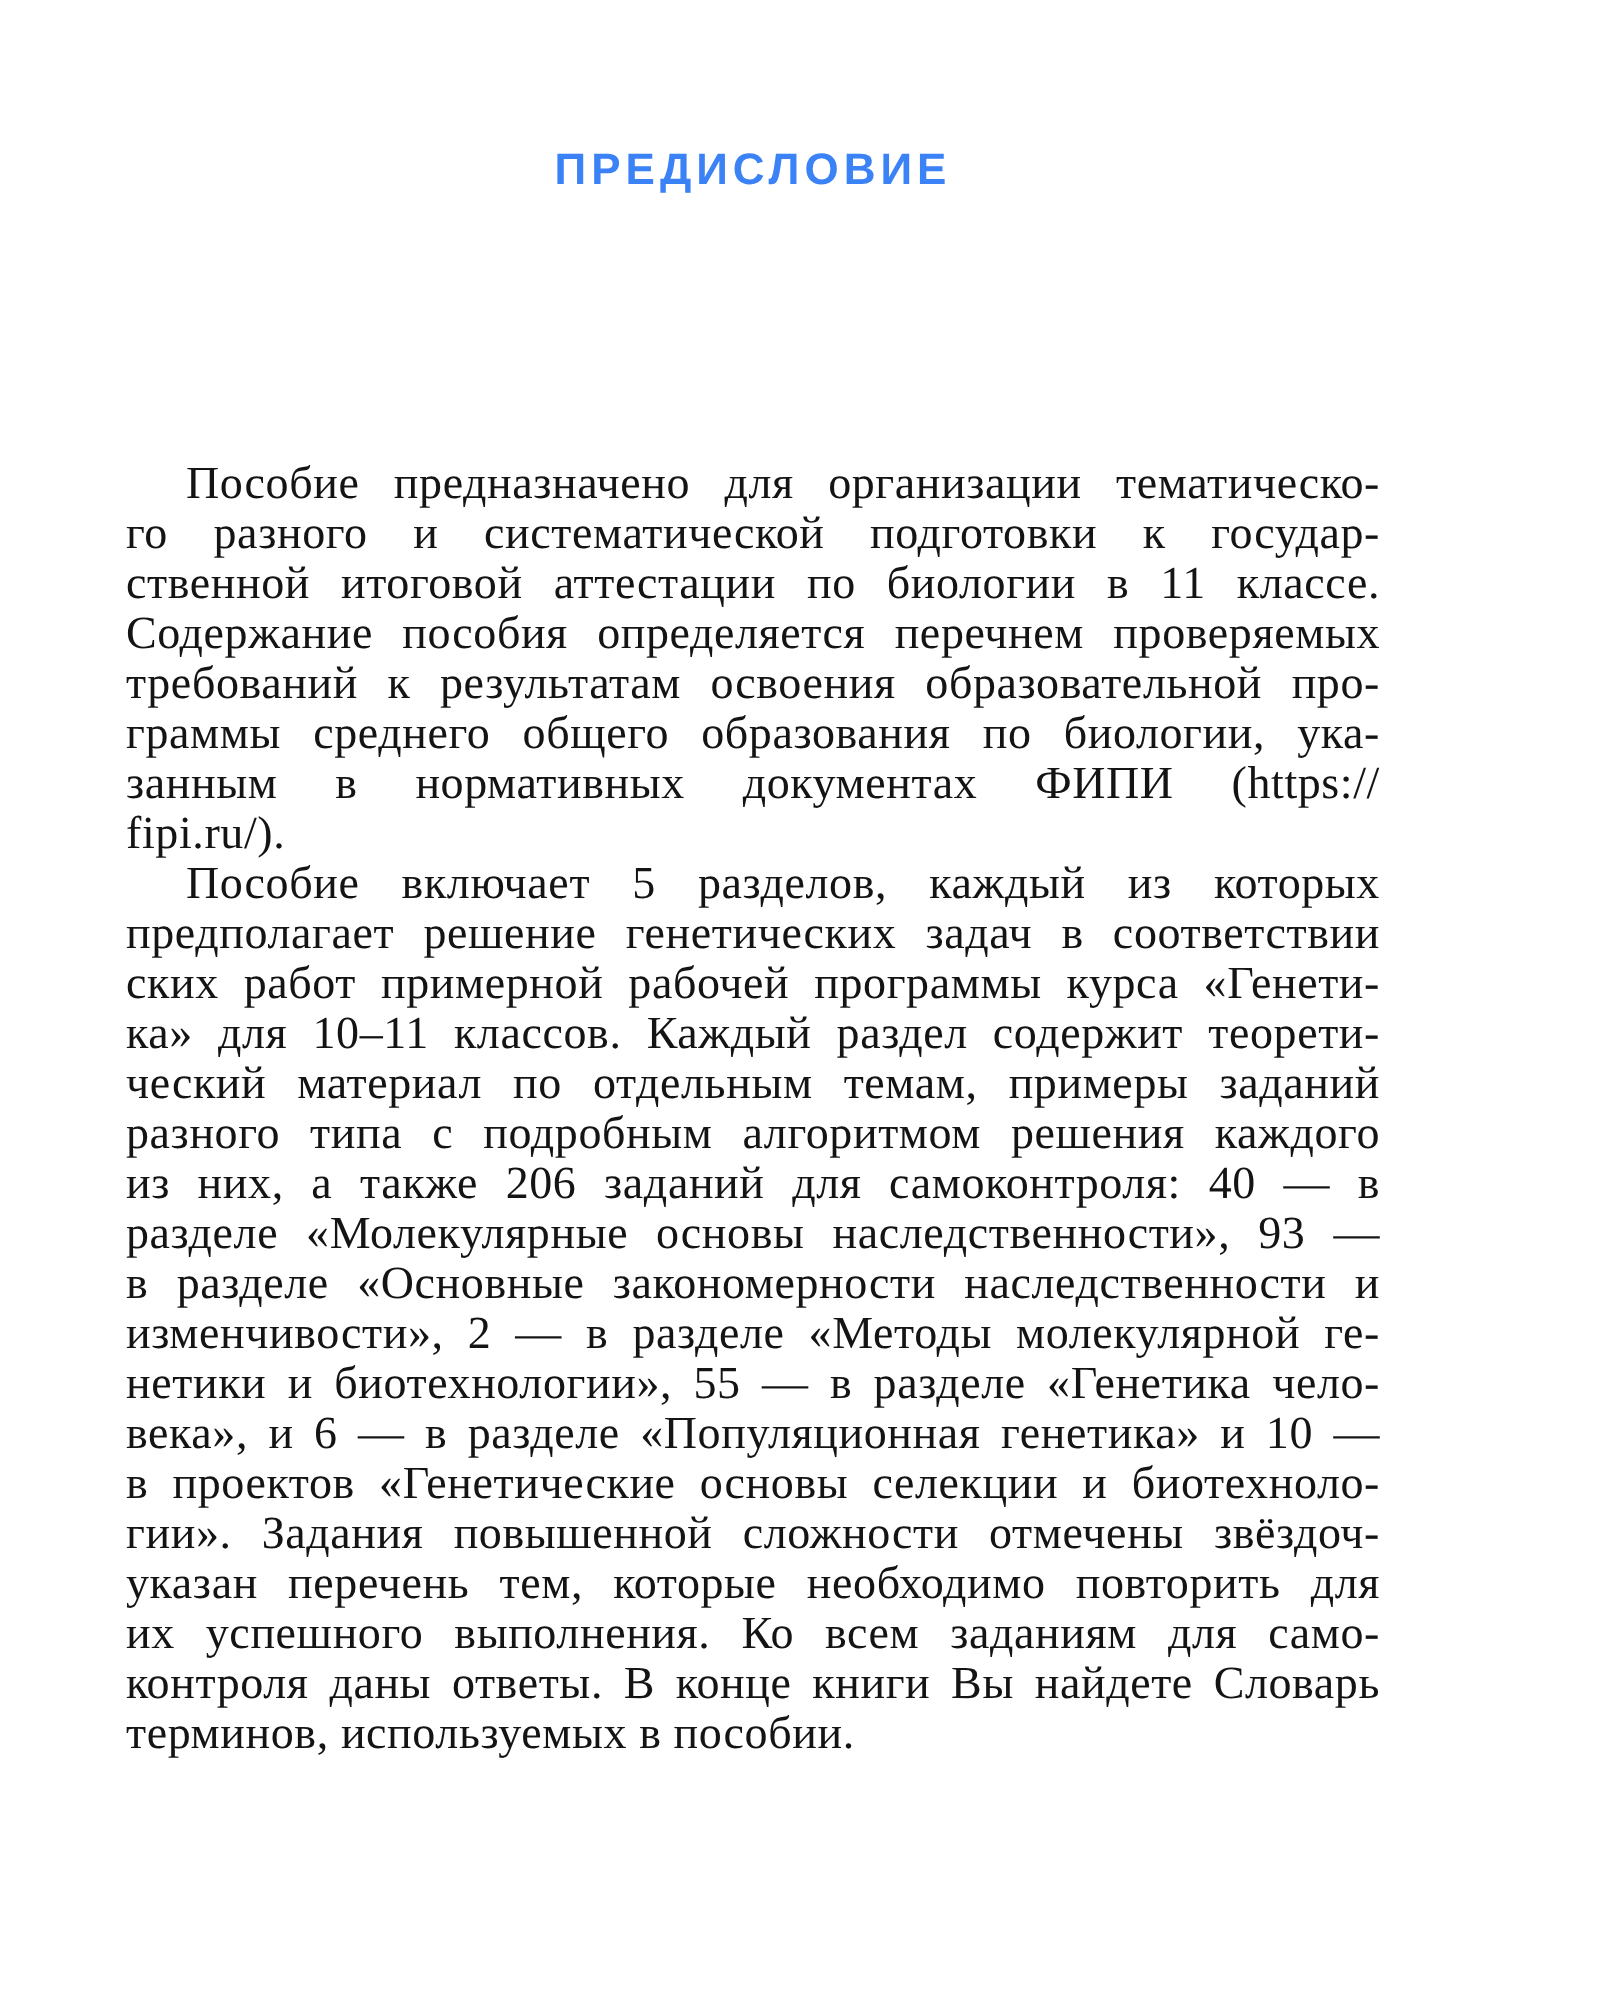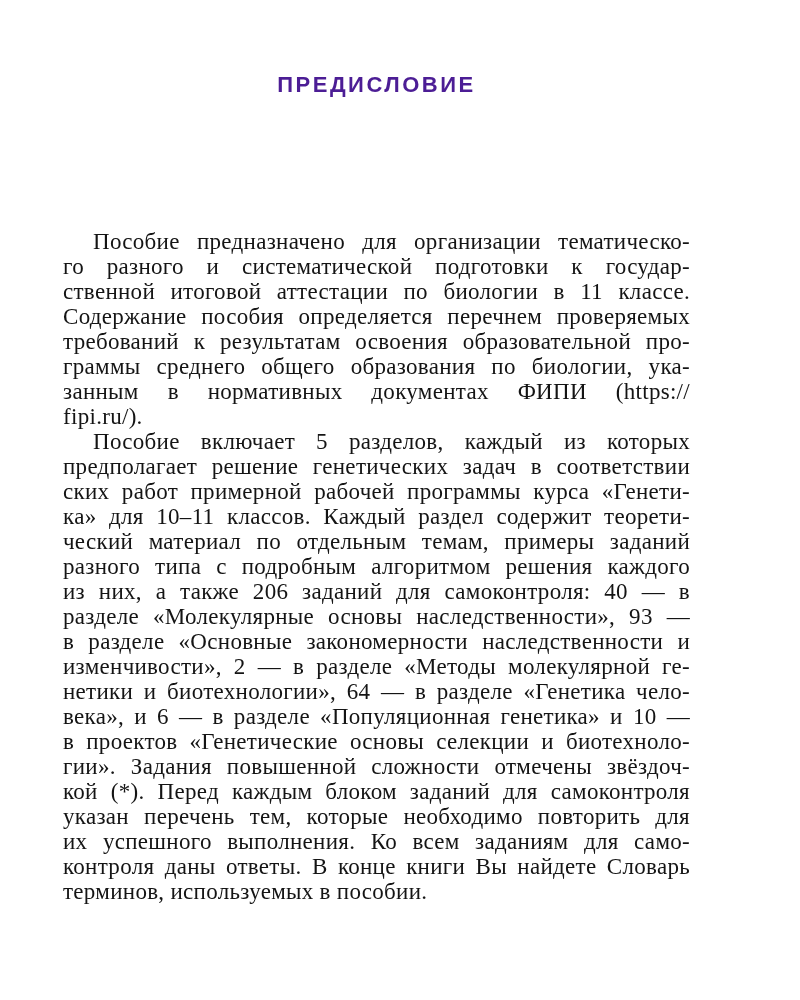--- a/index.html
+++ b/index.html
@@ -23,21 +23,21 @@
   .page-title {
     position: absolute;
     top: 72px;
     left: 63px;
     width: 627px;
     text-align: center;
     font-family: "Liberation Sans", sans-serif;
     font-weight: bold;
     font-size: 22px;
     letter-spacing: 2.5px;
-    color: #4c1d95;
+    color: #3b82f6;
   }
   .page-body {
     position: absolute;
     top: 229px;
     left: 63px;
     width: 627px;
     font-size: 23px;
     line-height: 25px;
     letter-spacing: 0.3px;
   }
@@ -77,24 +77,23 @@
         <div class="line first">Пособие включает 5 разделов, каждый из которых</div>
         <div class="line">предполагает решение генетических задач в соответствии</div>
         <div class="line">ских работ примерной рабочей программы курса «Генети-</div>
         <div class="line">ка» для 10–11 классов. Каждый раздел содержит теорети-</div>
         <div class="line">ческий материал по отдельным темам, примеры заданий</div>
         <div class="line">разного типа с подробным алгоритмом решения каждого</div>
         <div class="line">из них, а также 206 заданий для самоконтроля: 40 — в</div>
         <div class="line">разделе «Молекулярные основы наследственности», 93 —</div>
         <div class="line">в разделе «Основные закономерности наследственности и</div>
         <div class="line">изменчивости», 2 — в разделе «Методы молекулярной ге-</div>
-        <div class="line">нетики и биотехнологии», 64 — в разделе «Генетика чело-</div>
+        <div class="line">нетики и биотехнологии», 55 — в разделе «Генетика чело-</div>
         <div class="line">века», и 6 — в разделе «Популяционная генетика» и 10 —</div>
         <div class="line">в проектов «Генетические основы селекции и биотехноло-</div>
         <div class="line">гии». Задания повышенной сложности отмечены звёздоч-</div>
-        <div class="line">кой (*). Перед каждым блоком заданий для самоконтроля</div>
         <div class="line">указан перечень тем, которые необходимо повторить для</div>
         <div class="line">их успешного выполнения. Ко всем заданиям для само-</div>
         <div class="line">контроля даны ответы. В конце книги Вы найдете Словарь</div>
         <div class="line last">терминов, используемых в пособии.</div>
       </div>
     </div>
 </div>
 
 </body></html>

